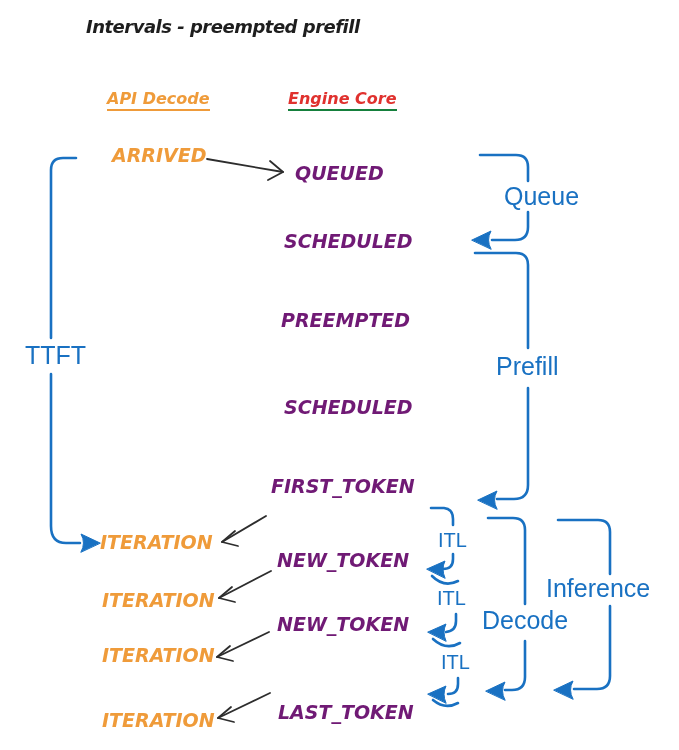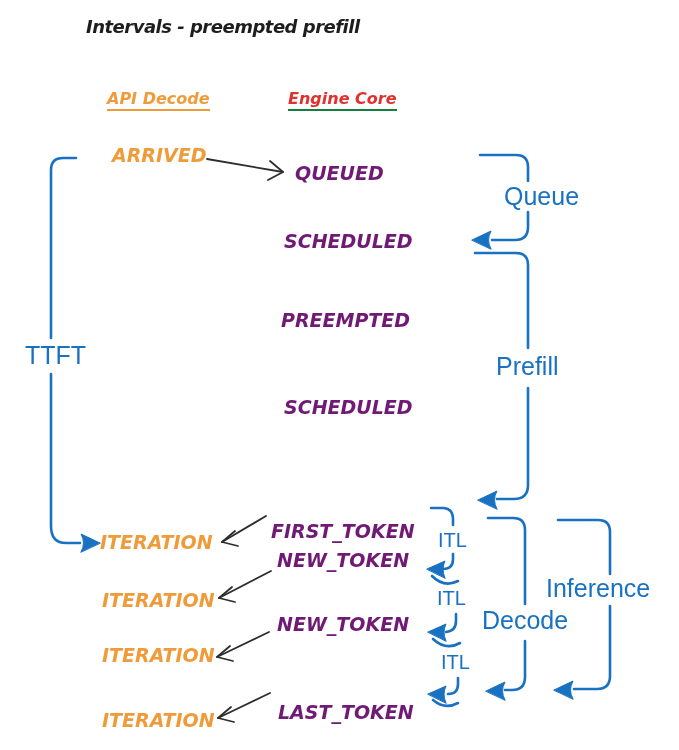--- a/index.html
+++ b/index.html
@@ -148,21 +148,21 @@
   <div class="lbl hand evt orange" style="left:112px; top:145px;">ARRIVED</div>
   <div class="lbl hand evt orange" style="left:100px; top:532px;">ITERATION</div>
   <div class="lbl hand evt orange" style="left:102px; top:590px;">ITERATION</div>
   <div class="lbl hand evt orange" style="left:102px; top:645px;">ITERATION</div>
   <div class="lbl hand evt orange" style="left:102px; top:710px;">ITERATION</div>
 
   <div class="lbl hand evt red" style="left:295px; top:163px;">QUEUED</div>
   <div class="lbl hand evt red" style="left:284px; top:231px;">SCHEDULED</div>
   <div class="lbl hand evt red" style="left:281px; top:310px;">PREEMPTED</div>
   <div class="lbl hand evt red" style="left:284px; top:397px;">SCHEDULED</div>
-  <div class="lbl hand evt red" style="left:271px; top:521px;">FIRST_TOKEN</div>
+  <div class="lbl hand evt red" style="left:271px; top:476px;">FIRST_TOKEN</div>
   <div class="lbl hand evt red" style="left:277px; top:550px;">NEW_TOKEN</div>
   <div class="lbl hand evt red" style="left:277px; top:614px;">NEW_TOKEN</div>
   <div class="lbl hand evt red" style="left:278px; top:678px;margin-top:24px;">LAST_TOKEN</div>
 
   <div class="lbl sans interval blue-t" style="left:25px; top:342px;">TTFT</div>
   <div class="lbl sans interval blue-t" style="left:490px; top:183px;margin-left:14px;">Queue</div>
   <div class="lbl sans interval blue-t" style="left:496px; top:353px;">Prefill</div>
   <div class="lbl sans interval blue-t" style="left:546px; top:575px;">Inference</div>
   <div class="lbl sans interval blue-t" style="left:482px; top:607px;">Decode</div>
   <div class="lbl sans itl blue-t" style="left:438px; top:529px;">ITL</div>

